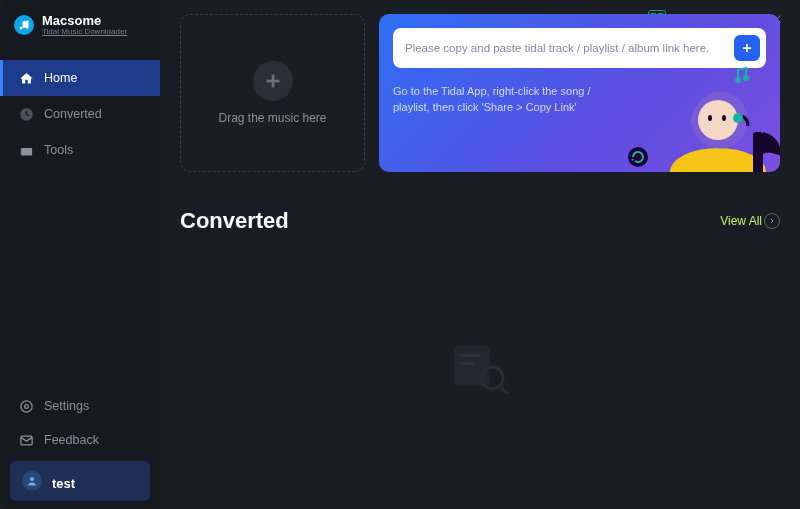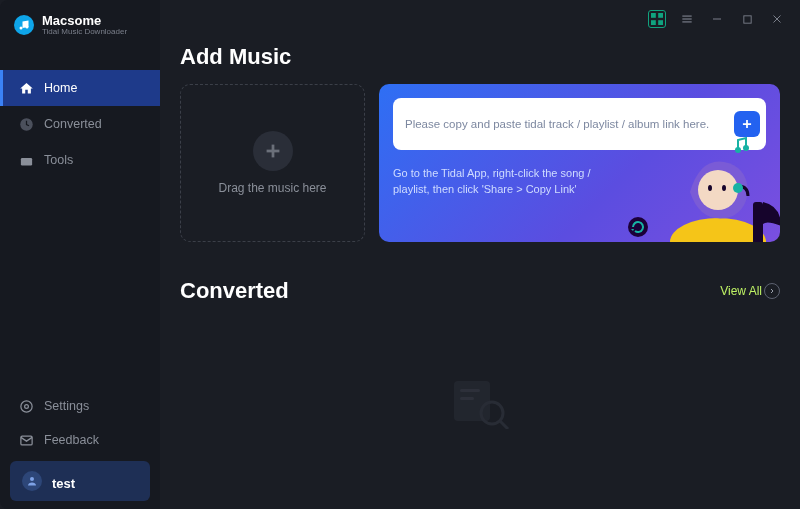--- a/index.html
+++ b/index.html
@@ -1,25 +1,25 @@
 <!DOCTYPE html>
 <html><head>
 <meta charset="utf-8">
 <style>
 * { margin: 0; padding: 0; box-sizing: border-box; font-family: -apple-system, BlinkMacSystemFont, "Segoe UI", Arial, sans-serif; }
 body { width: 800px; height: 509px; background: #1a1d24; color: #fff; overflow: hidden; border-radius: 8px; }
 .app { display: flex; height: 100%; }
 
 
-.sidebar { width: 160px; background: #161920; display: flex; flex-direction: column; padding-top: 8px; gap: 10px; }
+.sidebar { width: 160px; background: #161920; display: flex; flex-direction: column; padding-top: 8px; }
 .brand { display: flex; align-items: center; gap: 8px; padding: 6px 14px 16px 14px; }
 .brand-icon { width: 20px; height: 20px; background: #0ea5e9; border-radius: 50%; display: flex; align-items: center; justify-content: center; }
 .brand-text { display: flex; flex-direction: column; line-height: 1.05; }
 .brand-name { font-size: 13px; font-weight: 700; color: #fff; }
-.brand-sub { font-size: 8px; color: #7a7f8a; }
+.brand-sub { font-size: 8px; color: #7a7f8a; text-decoration: underline; }
 
 .nav { display: flex; flex-direction: column; margin-top: 8px; }
 .nav-item { display: flex; align-items: center; gap: 10px; padding: 10px 18px; color: #8a8f99; font-size: 12.5px; cursor: pointer; }
 .nav-item.active { background: #1e3a8a; color: #fff; border-left: 3px solid #3b82f6; padding-left: 15px; }
 .nav-icon { width: 16px; height: 16px; display: flex; align-items: center; justify-content: center; flex-shrink: 0; }
 
 .footer-nav { margin-top: auto; padding-bottom: 8px; }
 .footer-item { display: flex; align-items: center; gap: 10px; padding: 9px 18px; color: #8a8f99; font-size: 12.5px; cursor: pointer; }
 .user-item { display: flex; align-items: flex-end; gap: 10px; background: #1e2f55; margin: 4px 10px 0 10px; border-radius: 6px; padding: 10px 12px; color: #fff; font-size: 13px; font-weight: 600; }
 .user-avatar { width: 20px; height: 20px; border-radius: 50%; background: #2d4678; display: flex; align-items: center; justify-content: center; }
@@ -31,21 +31,21 @@
 .wc.grid { border: 1px solid #10a37f; border-radius: 3px; padding: 1px; }
 
 .section-title { font-size: 22px; font-weight: 800; color: #fff; margin-top: 30px; margin-bottom: 14px; }
 
 .add-row { display: flex; gap: 14px; align-items: stretch; }
 .drop-box { width: 185px; height: 158px; border: 1px dashed #3b3f48; border-radius: 10px; display: flex; flex-direction: column; align-items: center; justify-content: center; gap: 10px; color: #7a7f8a; cursor: pointer; }
 .plus-circle { width: 40px; height: 40px; border-radius: 50%; background: #2a2e38; display: flex; align-items: center; justify-content: center; color: #6b707a; }
 .drop-text { font-size: 12px; color: #8a8f99; }
 
 .link-card { flex: 1; height: 158px; border-radius: 10px; background: linear-gradient(135deg, #2e6ff4 0%, #5b4de0 60%, #7a4fe0 100%); padding: 14px 14px; position: relative; overflow: hidden; }
-.link-input-wrap { background: #fff; border-radius: 8px; height: 52px; display: flex; align-items: center; padding: 0 6px 0 12px; gap: 8px; }
+.link-input-wrap { background: #fff; border-radius: 8px; height: 40px; display: flex; align-items: center; padding: 0 6px 0 12px; gap: 8px; }
 .link-input { flex: 1; border: none; outline: none; font-size: 11.5px; color: #4c5565; background: transparent; }
 .link-input::placeholder { color: #7d88a0; }
 .add-btn { width: 26px; height: 26px; border-radius: 6px; background: #2362f0; display: flex; align-items: center; justify-content: center; color: #fff; cursor: pointer; }
 .hint { color: #cfdcff; font-size: 11px; line-height: 1.45; margin-top: 16px; max-width: 230px; }
 
 .illust { position: absolute; right: -8px; bottom: -10px; width: 180px; height: 120px; }
 
 .converted-header { display: flex; justify-content: space-between; align-items: center; margin-top: 36px; }
 .view-all { display: flex; align-items: center; gap: 2px; color: #bef264; font-size: 12px; cursor: pointer; }
 .va-circle { width: 16px; height: 16px; border: 1px solid #5c6170; border-radius: 50%; display: flex; align-items: center; justify-content: center; }
@@ -163,21 +163,20 @@
           </svg>
       </span>
       <span class="wc">
         <svg width="12" height="12" viewBox="0 0 24 24" stroke="currentColor" stroke-width="2">
             <line x1="5" y1="5" x2="19" y2="19"></line>
             <line x1="19" y1="5" x2="5" y2="19"></line>
           </svg>
       </span>
     </div>
 
-    <h2 class="section-title">Add Music</h2>
 
     <div class="add-row">
       <div class="drop-box">
         <div class="plus-circle">
           <svg width="22" height="22" viewBox="0 0 24 24" stroke="currentColor" stroke-width="3">
               <line x1="12" y1="5" x2="12" y2="19"></line>
               <line x1="5" y1="12" x2="19" y2="12"></line>
             </svg>
         </div>
         <span class="drop-text">Drag the music here</span>

